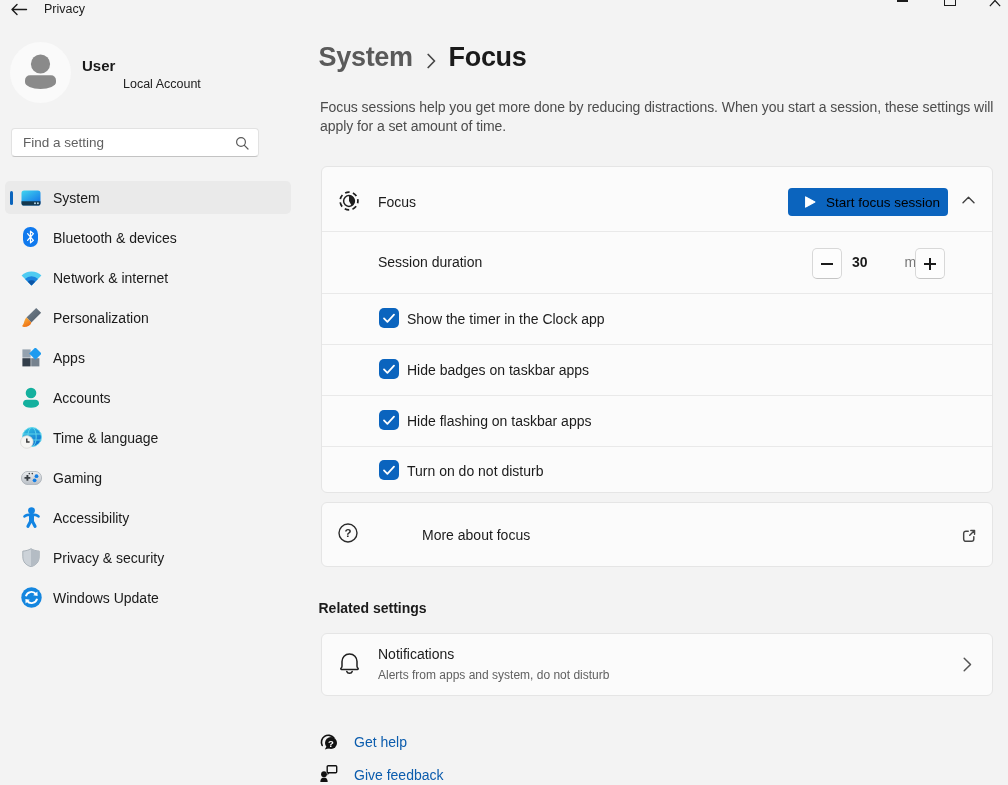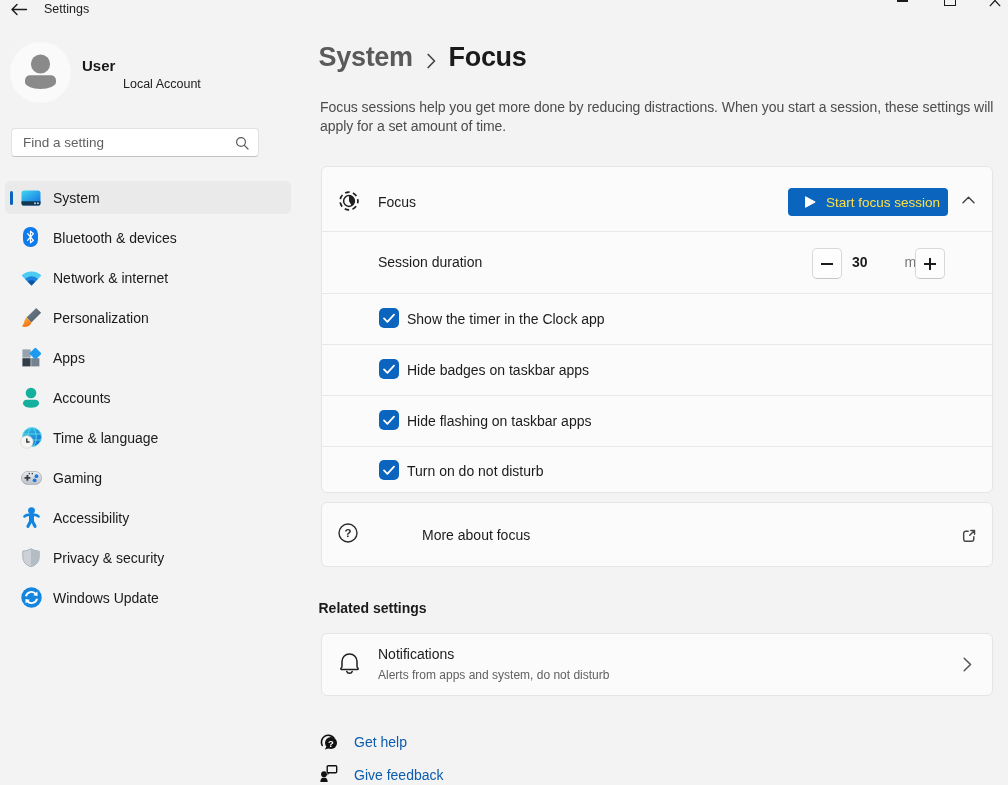--- a/index.html
+++ b/index.html
@@ -15,21 +15,21 @@
   .chk{position:absolute;width:20px;height:20px;background:#0b64be;border-radius:5px;}
   .link{font-size:14px;color:#0b5cad;}
 </style>
 </head>
 <body>
 <div id="app">
 
   <svg class="abs" style="left:10px;top:3px" width="18" height="13" viewBox="0 0 18 13">
     <path d="M16.5 6.5 H2 M7 1.5 L2 6.5 L7 11.5" stroke="#1b1b1b" stroke-width="1.4" fill="none" stroke-linecap="round" stroke-linejoin="round"></path>
   </svg>
-  <span class="abs" style="left:44px;top:2px;font-size:12.5px;color:#1b1b1b;">Settings</span>
+  <span class="abs" style="left:44px;top:2px;font-size:12.5px;color:#1b1b1b;">Privacy</span>
   <div class="abs" style="left:897px;top:0;width:11px;height:2px;background:#1b1b1b;"></div>
   <div class="abs" style="left:944px;top:-6px;width:10px;height:10px;border:1.3px solid #1b1b1b;"></div>
   <svg class="abs" style="left:989px;top:0" width="12" height="7" viewBox="0 0 14 7">
     <path d="M1 6.5 L7 0 M7 0 L13 6.5" stroke="#1b1b1b" stroke-width="1.4" fill="none"></path>
   </svg>
 
   <svg class="abs" style="left:10px;top:42px" width="61" height="61" viewBox="0 0 61 61">
     <circle cx="30.5" cy="30.5" r="30.5" fill="#fafafa"></circle>
     <circle cx="30.5" cy="22" r="9.6" fill="#8a8a8a"></circle>
     <path d="M15 40 v-1.8 a5 5 0 0 1 5 -5 h21 a5 5 0 0 1 5 5 v1.8 a15.5 7 0 0 1 -31 0 z" fill="#8a8a8a"></path>
@@ -205,21 +205,21 @@
     <svg class="abs" style="left:17px;top:24px" width="20" height="20" viewBox="0 0 20 20">
       <circle cx="10" cy="10" r="8.9" stroke="#1f1f1f" stroke-width="1.7" fill="none" stroke-dasharray="4.6 3.4" stroke-dashoffset="2.3"></circle>
       <circle cx="10" cy="10" r="5.4" stroke="#1f1f1f" stroke-width="1.5" fill="none"></circle>
       <path d="M10 10 L10 4.6 A5.4 5.4 0 0 1 12.7 14.67 Z" fill="#1f1f1f"></path>
     </svg>
     <span class="abs t14" style="left:56px;top:26.5px;">Focus</span>
     <div class="abs" style="left:466px;top:21px;width:160px;height:28px;background:#0b64be;border-radius:4px;">
       <svg class="abs" style="left:16px;top:8px" width="12" height="12" viewBox="0 0 11 11">
         <path d="M1.5 0.8 L10 5.5 L1.5 10.2 Z" fill="#fff" stroke="#fff" stroke-width="1" stroke-linejoin="round"></path>
       </svg>
-      <span class="abs" style="left:38px;top:6.5px;font-size:13.5px;color:#fde047;">Start focus session</span>
+      <span class="abs" style="left:38px;top:6.5px;font-size:13.5px;color:#000000;">Start focus session</span>
     </div>
     <svg class="abs" style="left:640px;top:29px" width="13" height="8" viewBox="0 0 13 8">
       <path d="M1 6.7 L6.5 1.3 L12 6.7" stroke="#3f3f3f" stroke-width="1.4" fill="none" stroke-linecap="round" stroke-linejoin="round"></path>
     </svg>
     <div class="divider" style="top:64px;"></div>
 
     <span class="abs t14" style="left:56px;top:87px;">Session duration</span>
     <div class="abs" style="left:490px;top:81px;width:30px;height:31px;box-sizing:border-box;background:#fdfdfd;border:1px solid #d8d8d8;border-bottom-color:#c5c5c5;border-radius:5px;">
       <div style="position:absolute;left:8px;top:14px;width:12px;height:1.6px;background:#1b1b1b;"></div>
     </div>

